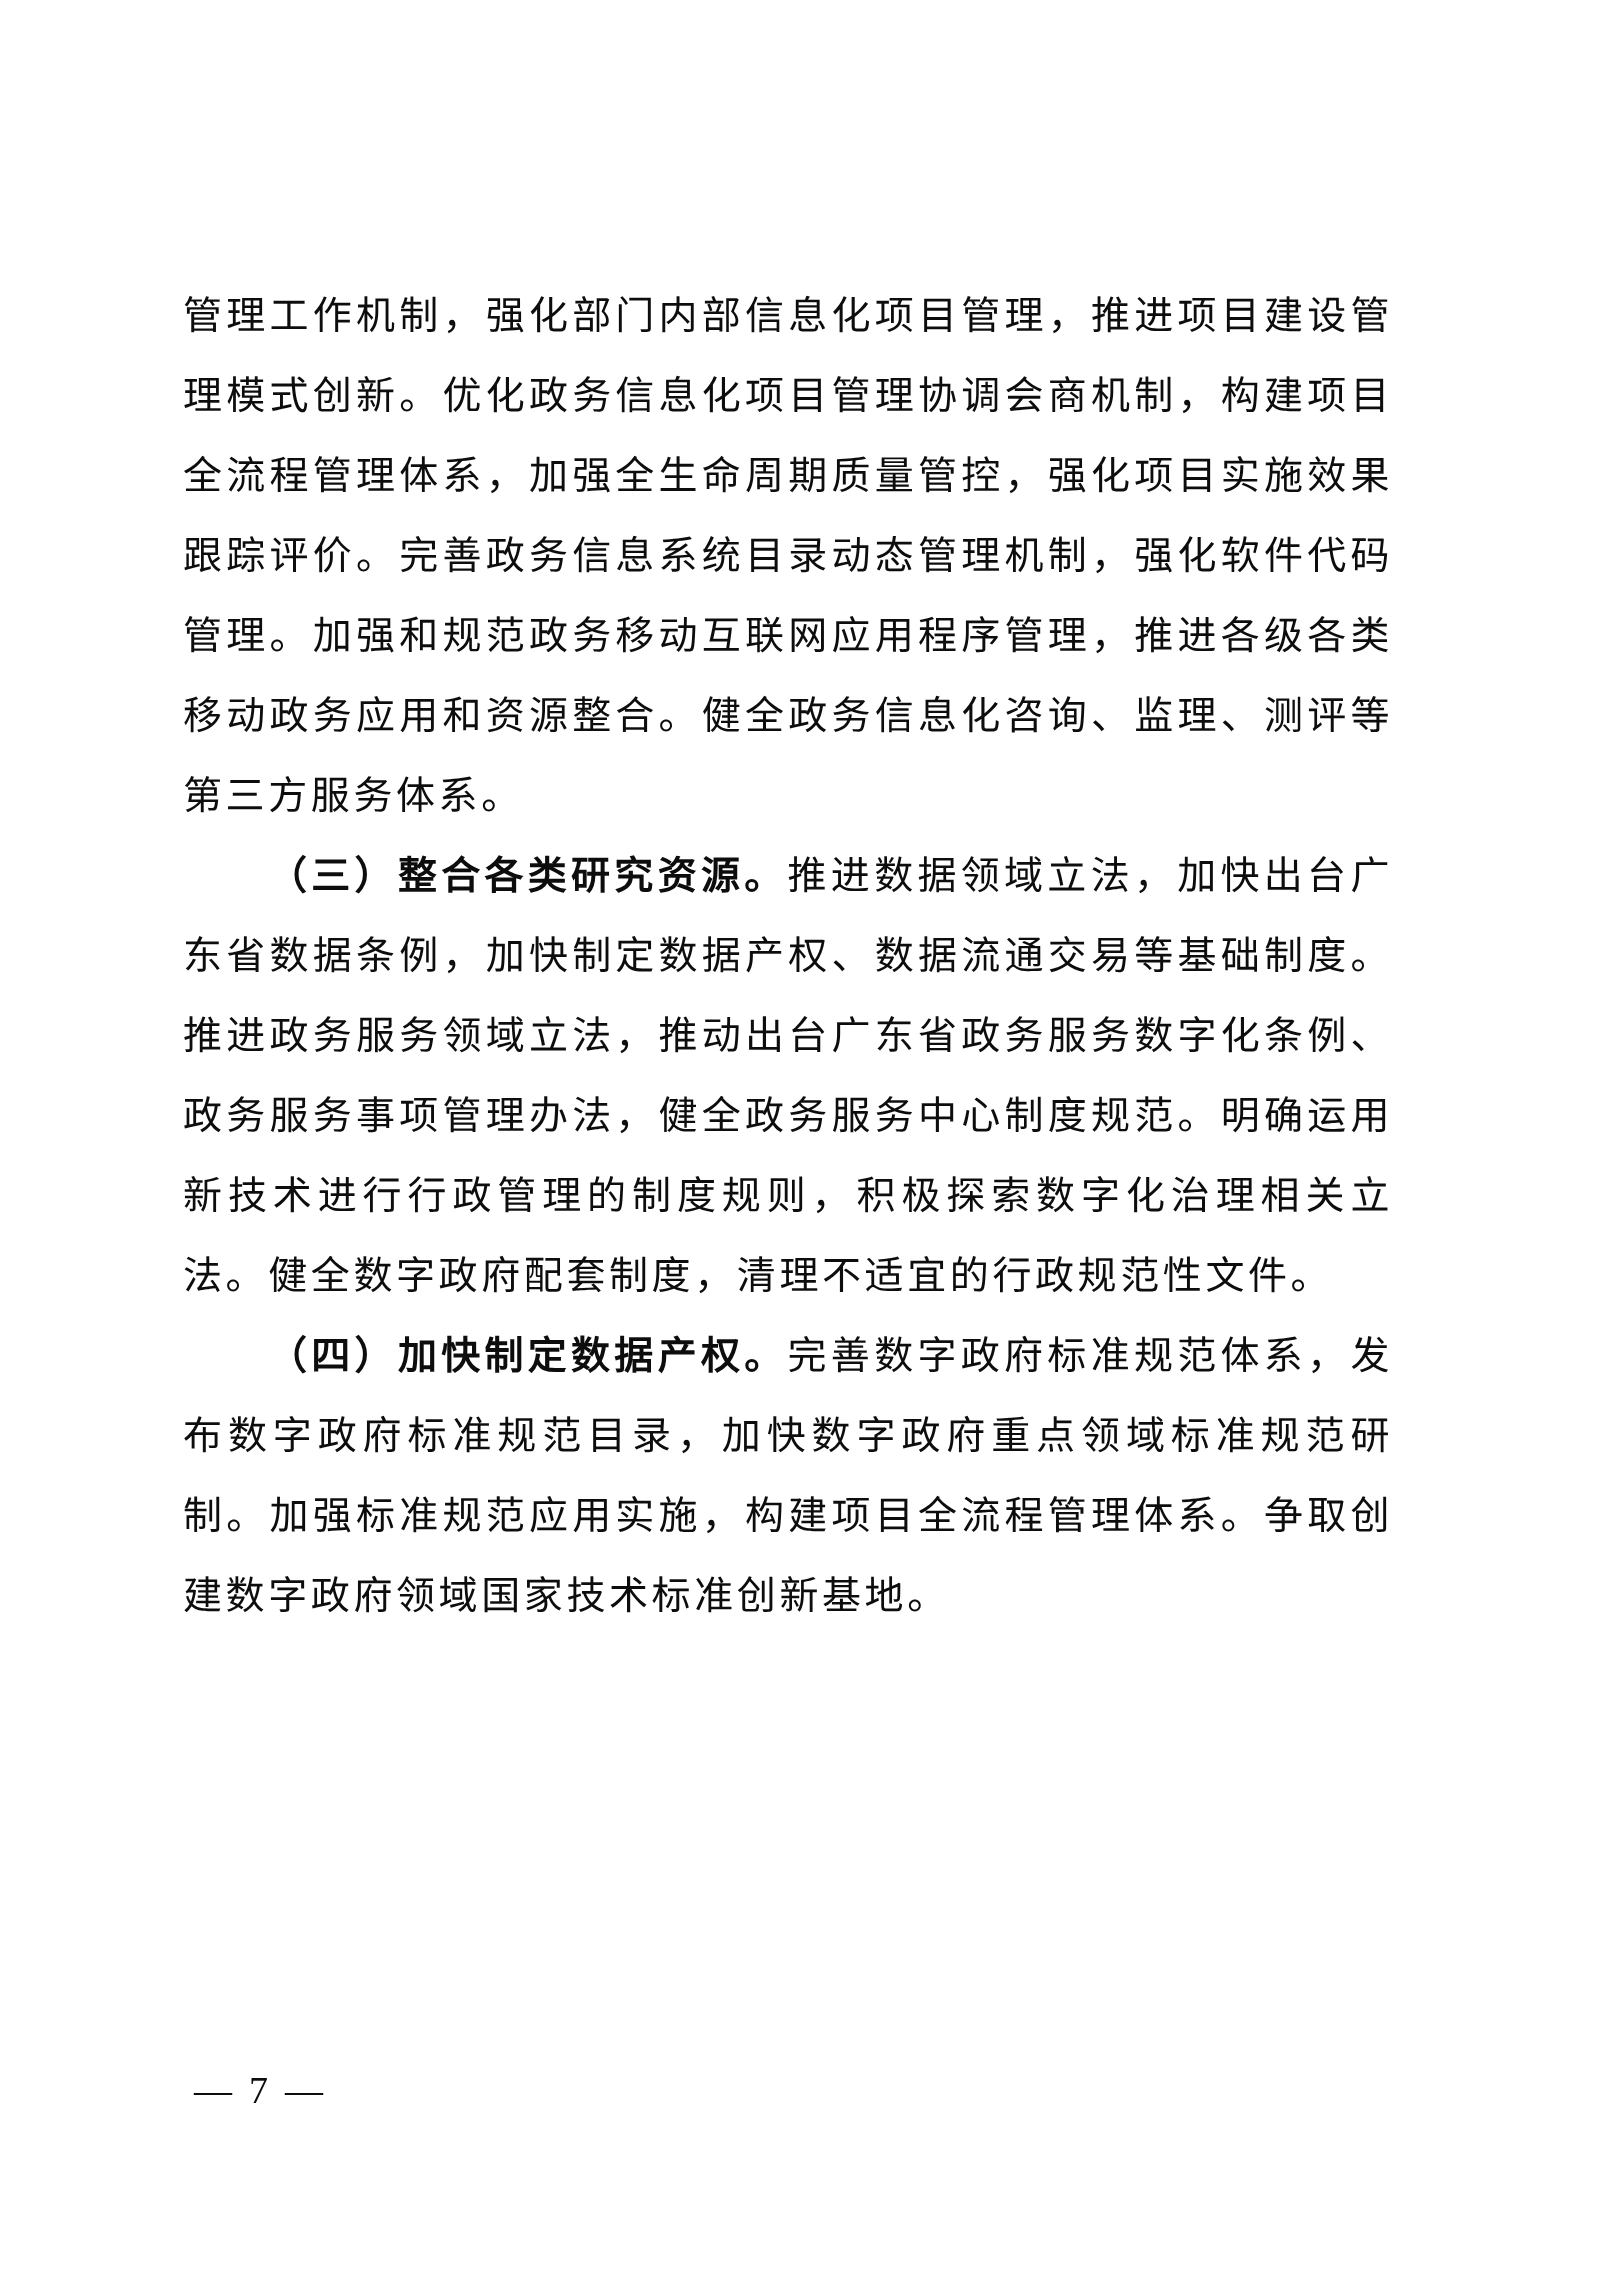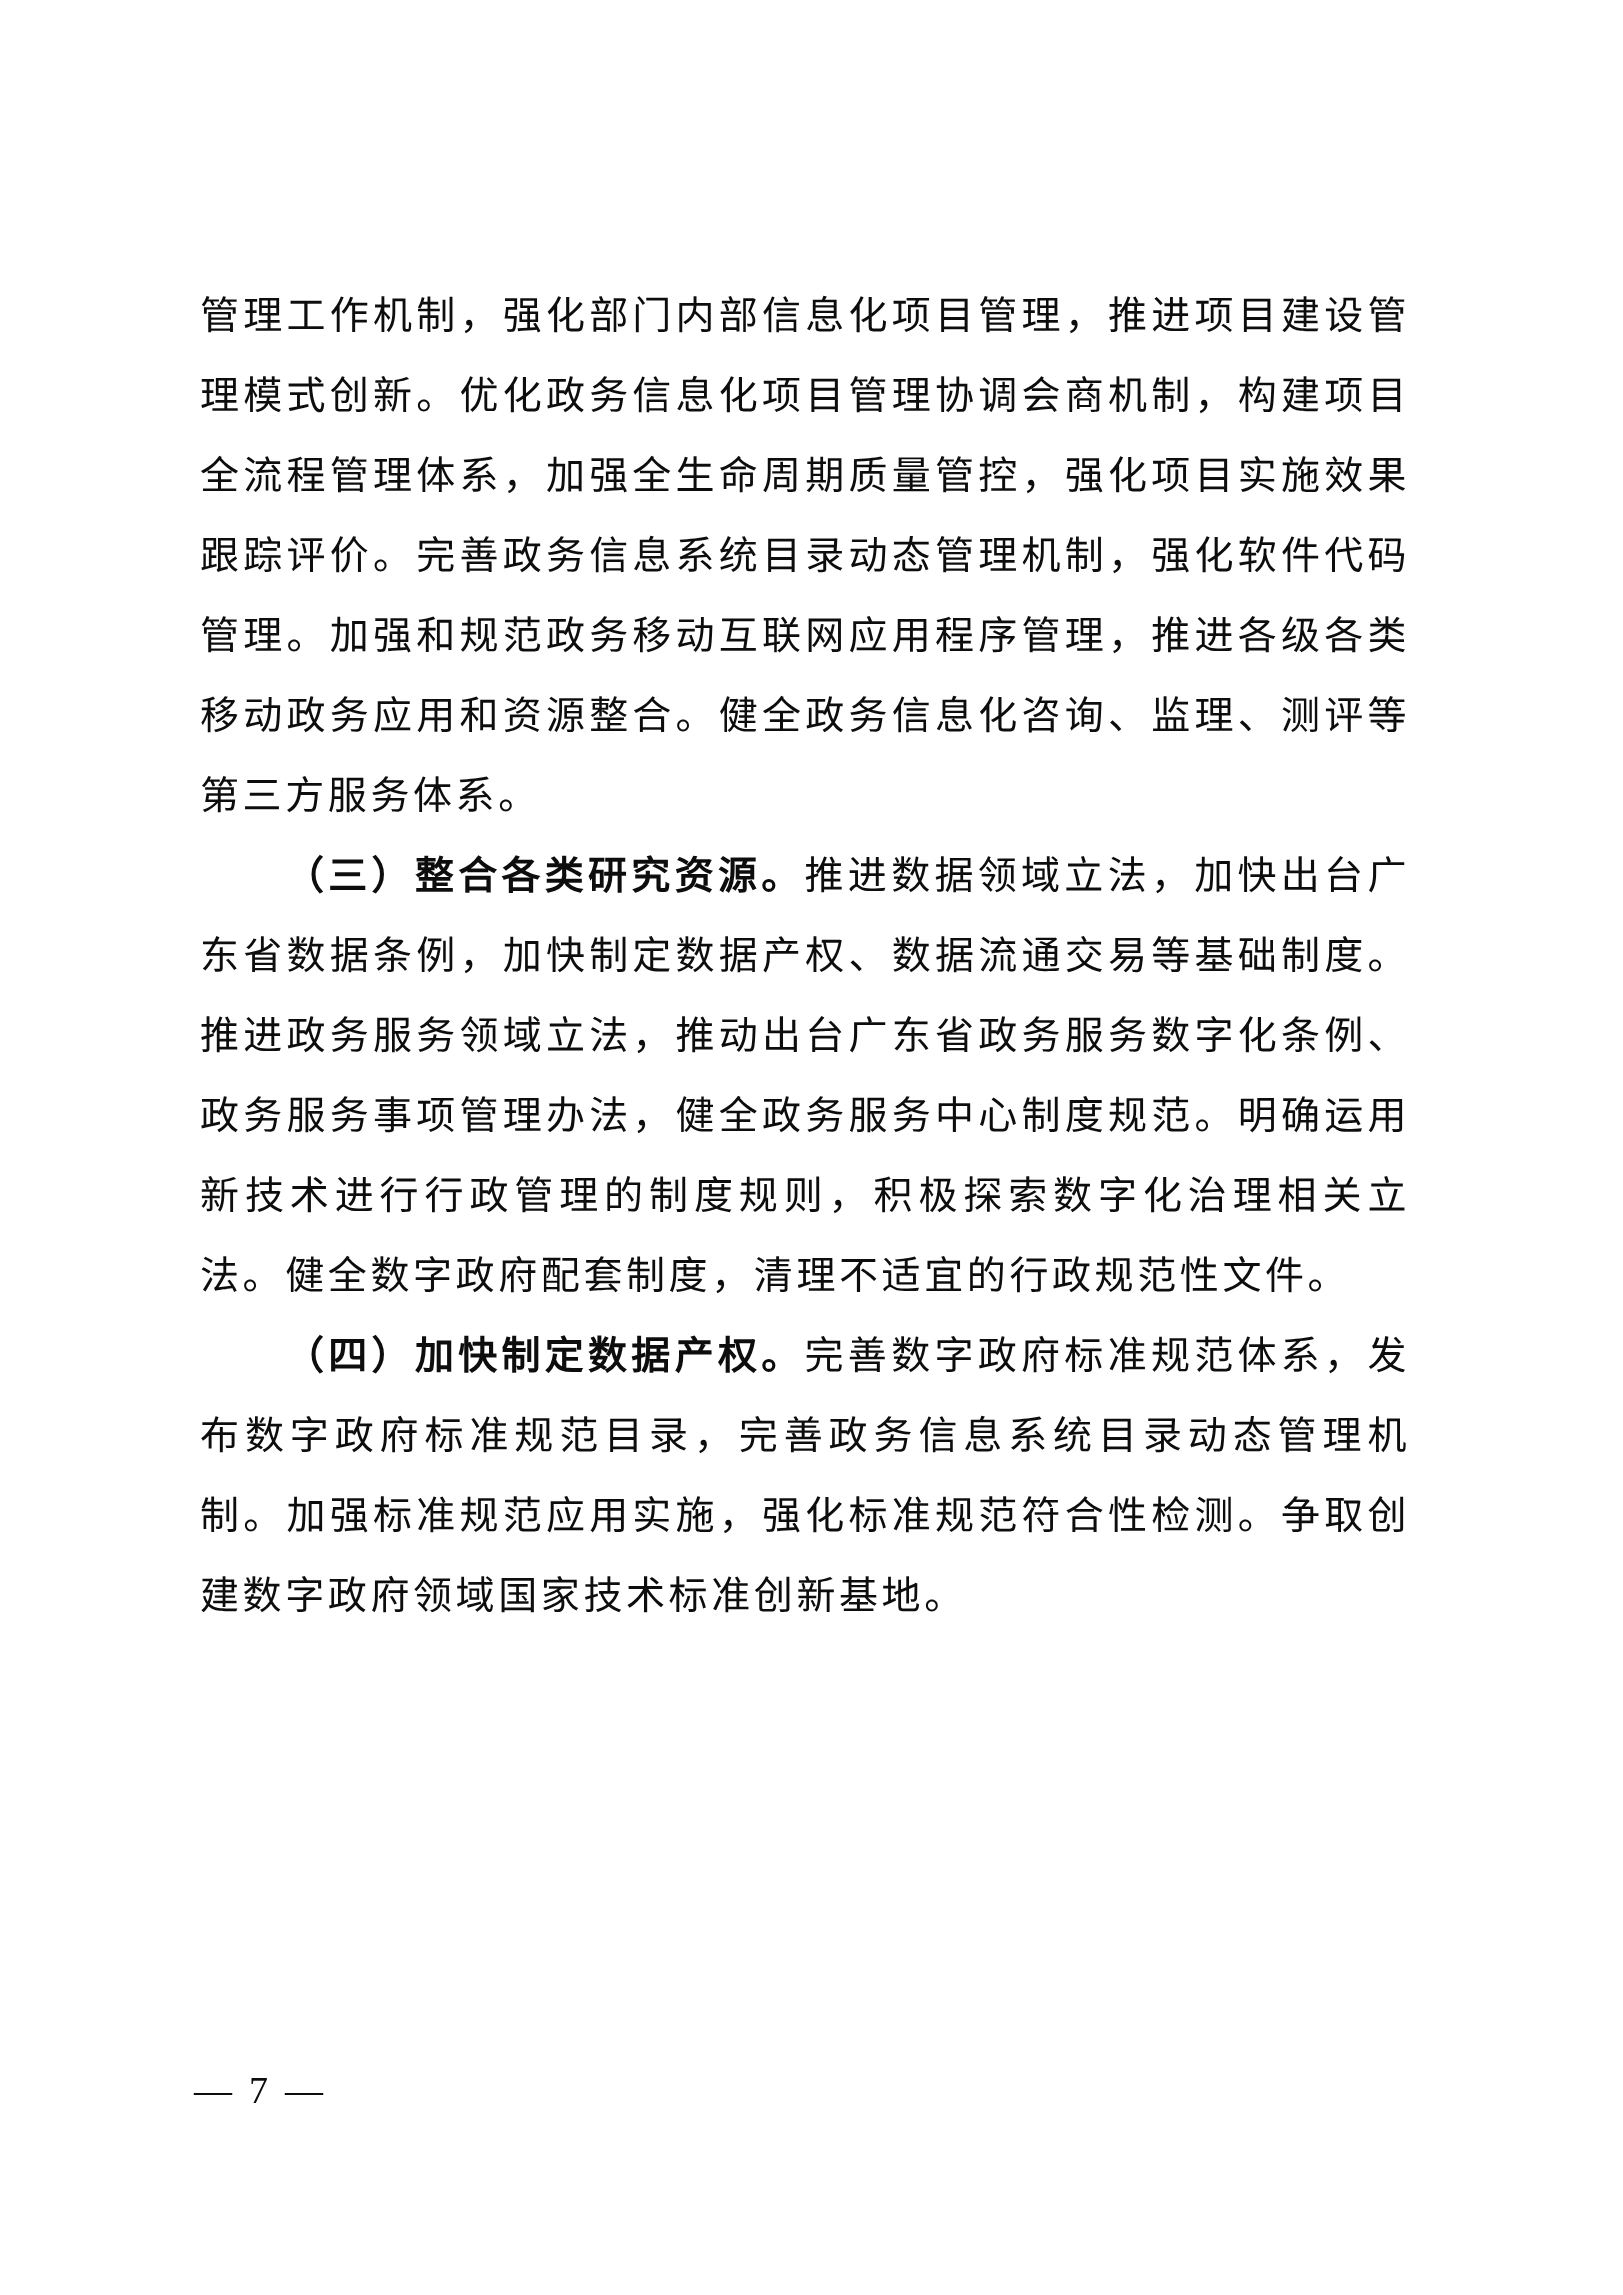--- a/index.html
+++ b/index.html
@@ -15,21 +15,20 @@
     overflow: hidden;
     font-family: "Liberation Serif", "DejaVu Serif", serif;
     color: #0d0d0d;
   }
   
   .text-block {
     position: absolute;
     left: 183px;
     top: 276px;
     width: 1210px;
-    margin-left: 17px;
   }
   .para {
     margin: 0;
     font-size: 39px;
     line-height: 80px;
     letter-spacing: 3.6px;
     text-align: justify;
     text-justify: inter-character;
     word-break: break-all;
     overflow-wrap: anywhere;
@@ -73,21 +72,21 @@
 <body>
 
 <div class="page">
 
   <div class="text-block">
 
     <p class="para"><span>管理工作机制，强化部门内部信息化项目管理，推进项目建设管理模式创新。优化政务信息化项目管理协调会商机制，构建项目全流程管理体系，加强全生命周期质量管控，强化项目实施效果跟踪评价。完善政务信息系统目录动态管理机制，强化软件代码管理。加强和规范政务移动互联网应用程序管理，推进各级各类移动政务应用和资源整合。健全政务信息化咨询、监理、测评等第三方服务体系。</span></p>
 
     <p class="para indent"><b class="lead">（三）整合各类研究资源。</b><span>推进数据领域立法，加快出台广东省数据条例，加快制定数据产权、数据流通交易等基础制度。推进政务服务领域立法，推动出台广东省政务服务数字化条例、政务服务事项管理办法，健全政务服务中心制度规范。明确运用新技术进行行政管理的制度规则，积极探索数字化治理相关立法。健全数字政府配套制度，清理不适宜的行政规范性文件。</span></p>
 
-    <p class="para indent"><b class="lead">（四）加快制定数据产权。</b><span>完善数字政府标准规范体系，发布数字政府标准规范目录，完善政务信息系统目录动态管理机制。加强标准规范应用实施，强化标准规范符合性检测。争取创建数字政府领域国家技术标准创新基地。</span></p>
+    <p class="para indent"><b class="lead">（四）加快制定数据产权。</b><span>完善数字政府标准规范体系，发布数字政府标准规范目录，加快数字政府重点领域标准规范研制。加强标准规范应用实施，构建项目全流程管理体系。争取创建数字政府领域国家技术标准创新基地。</span></p>
 
 
   </div>
 
   <div class="footer">
     <span>—</span>
     <span>7</span>
     <span>—</span>
   </div>
 

